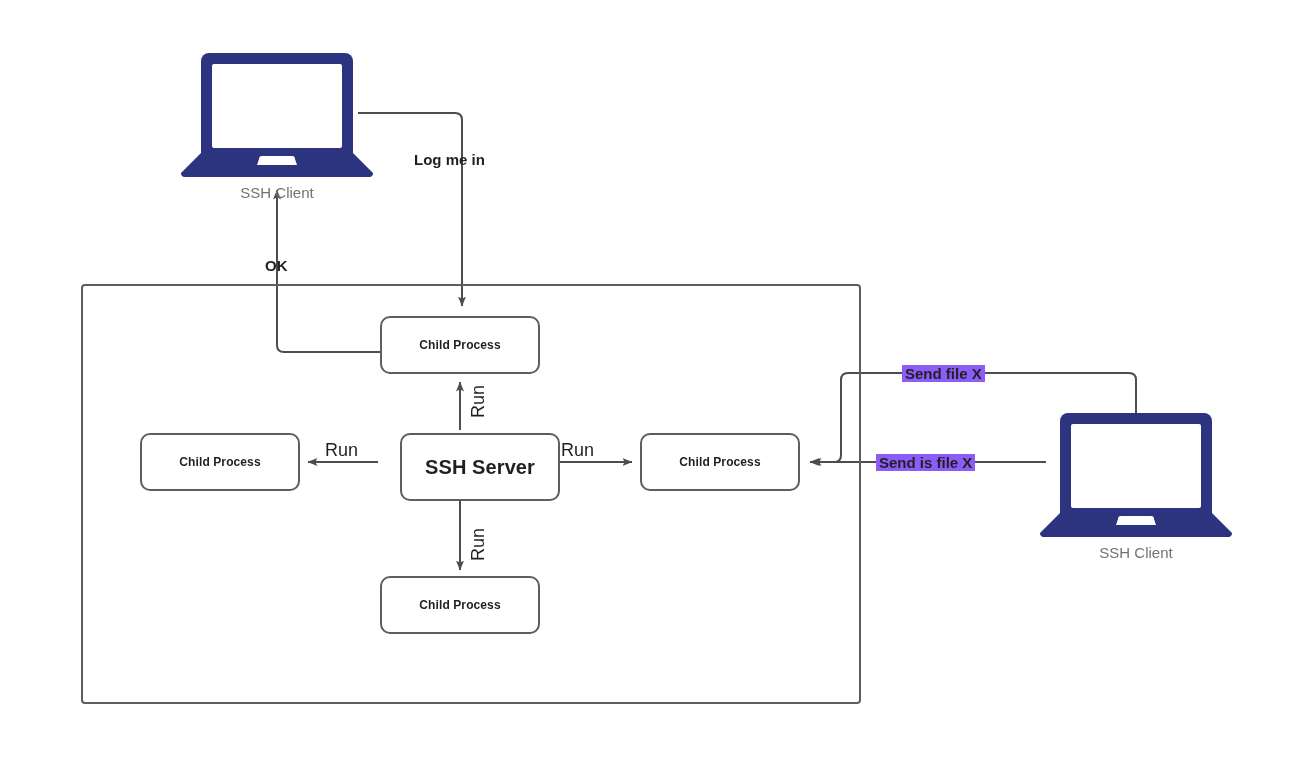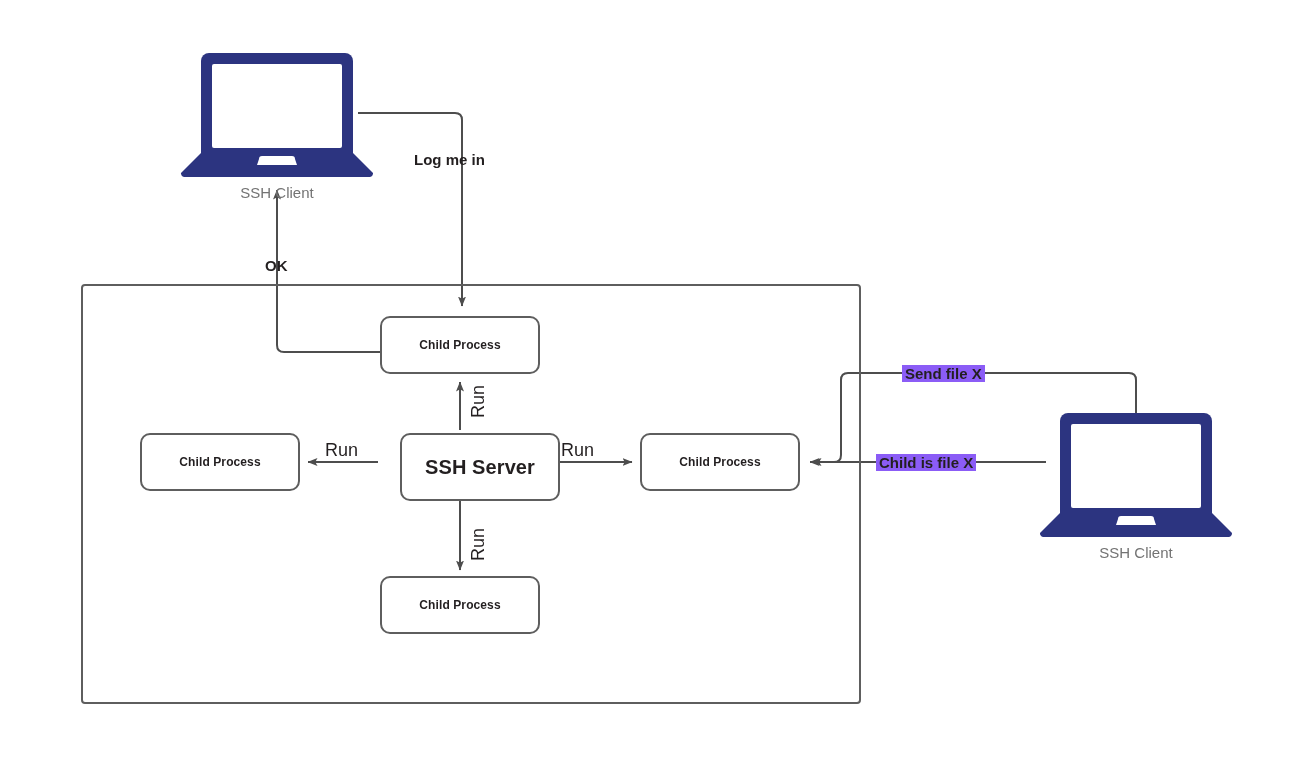--- a/index.html
+++ b/index.html
@@ -169,15 +169,15 @@
   <div class="edge-label vert" style="left:468px; top:418px;">Run</div>
 
   <div class="edge-label vert" style="left:468px; top:561px;">Run</div>
 
   <div class="edge-label plain" style="left:325px; top:440px;">Run</div>
 
   <div class="edge-label plain" style="left:561px; top:440px;">Run</div>
 
   <div class="edge-label bold boxed" style="left:902px; top:365px;">Send file X</div>
 
-  <div class="edge-label bold boxed" style="left:876px; top:454px;">Child is file X</div>
+  <div class="edge-label bold boxed" style="left:876px; top:454px;">Send is file X</div>
 
 </div>
 
 </body></html>

